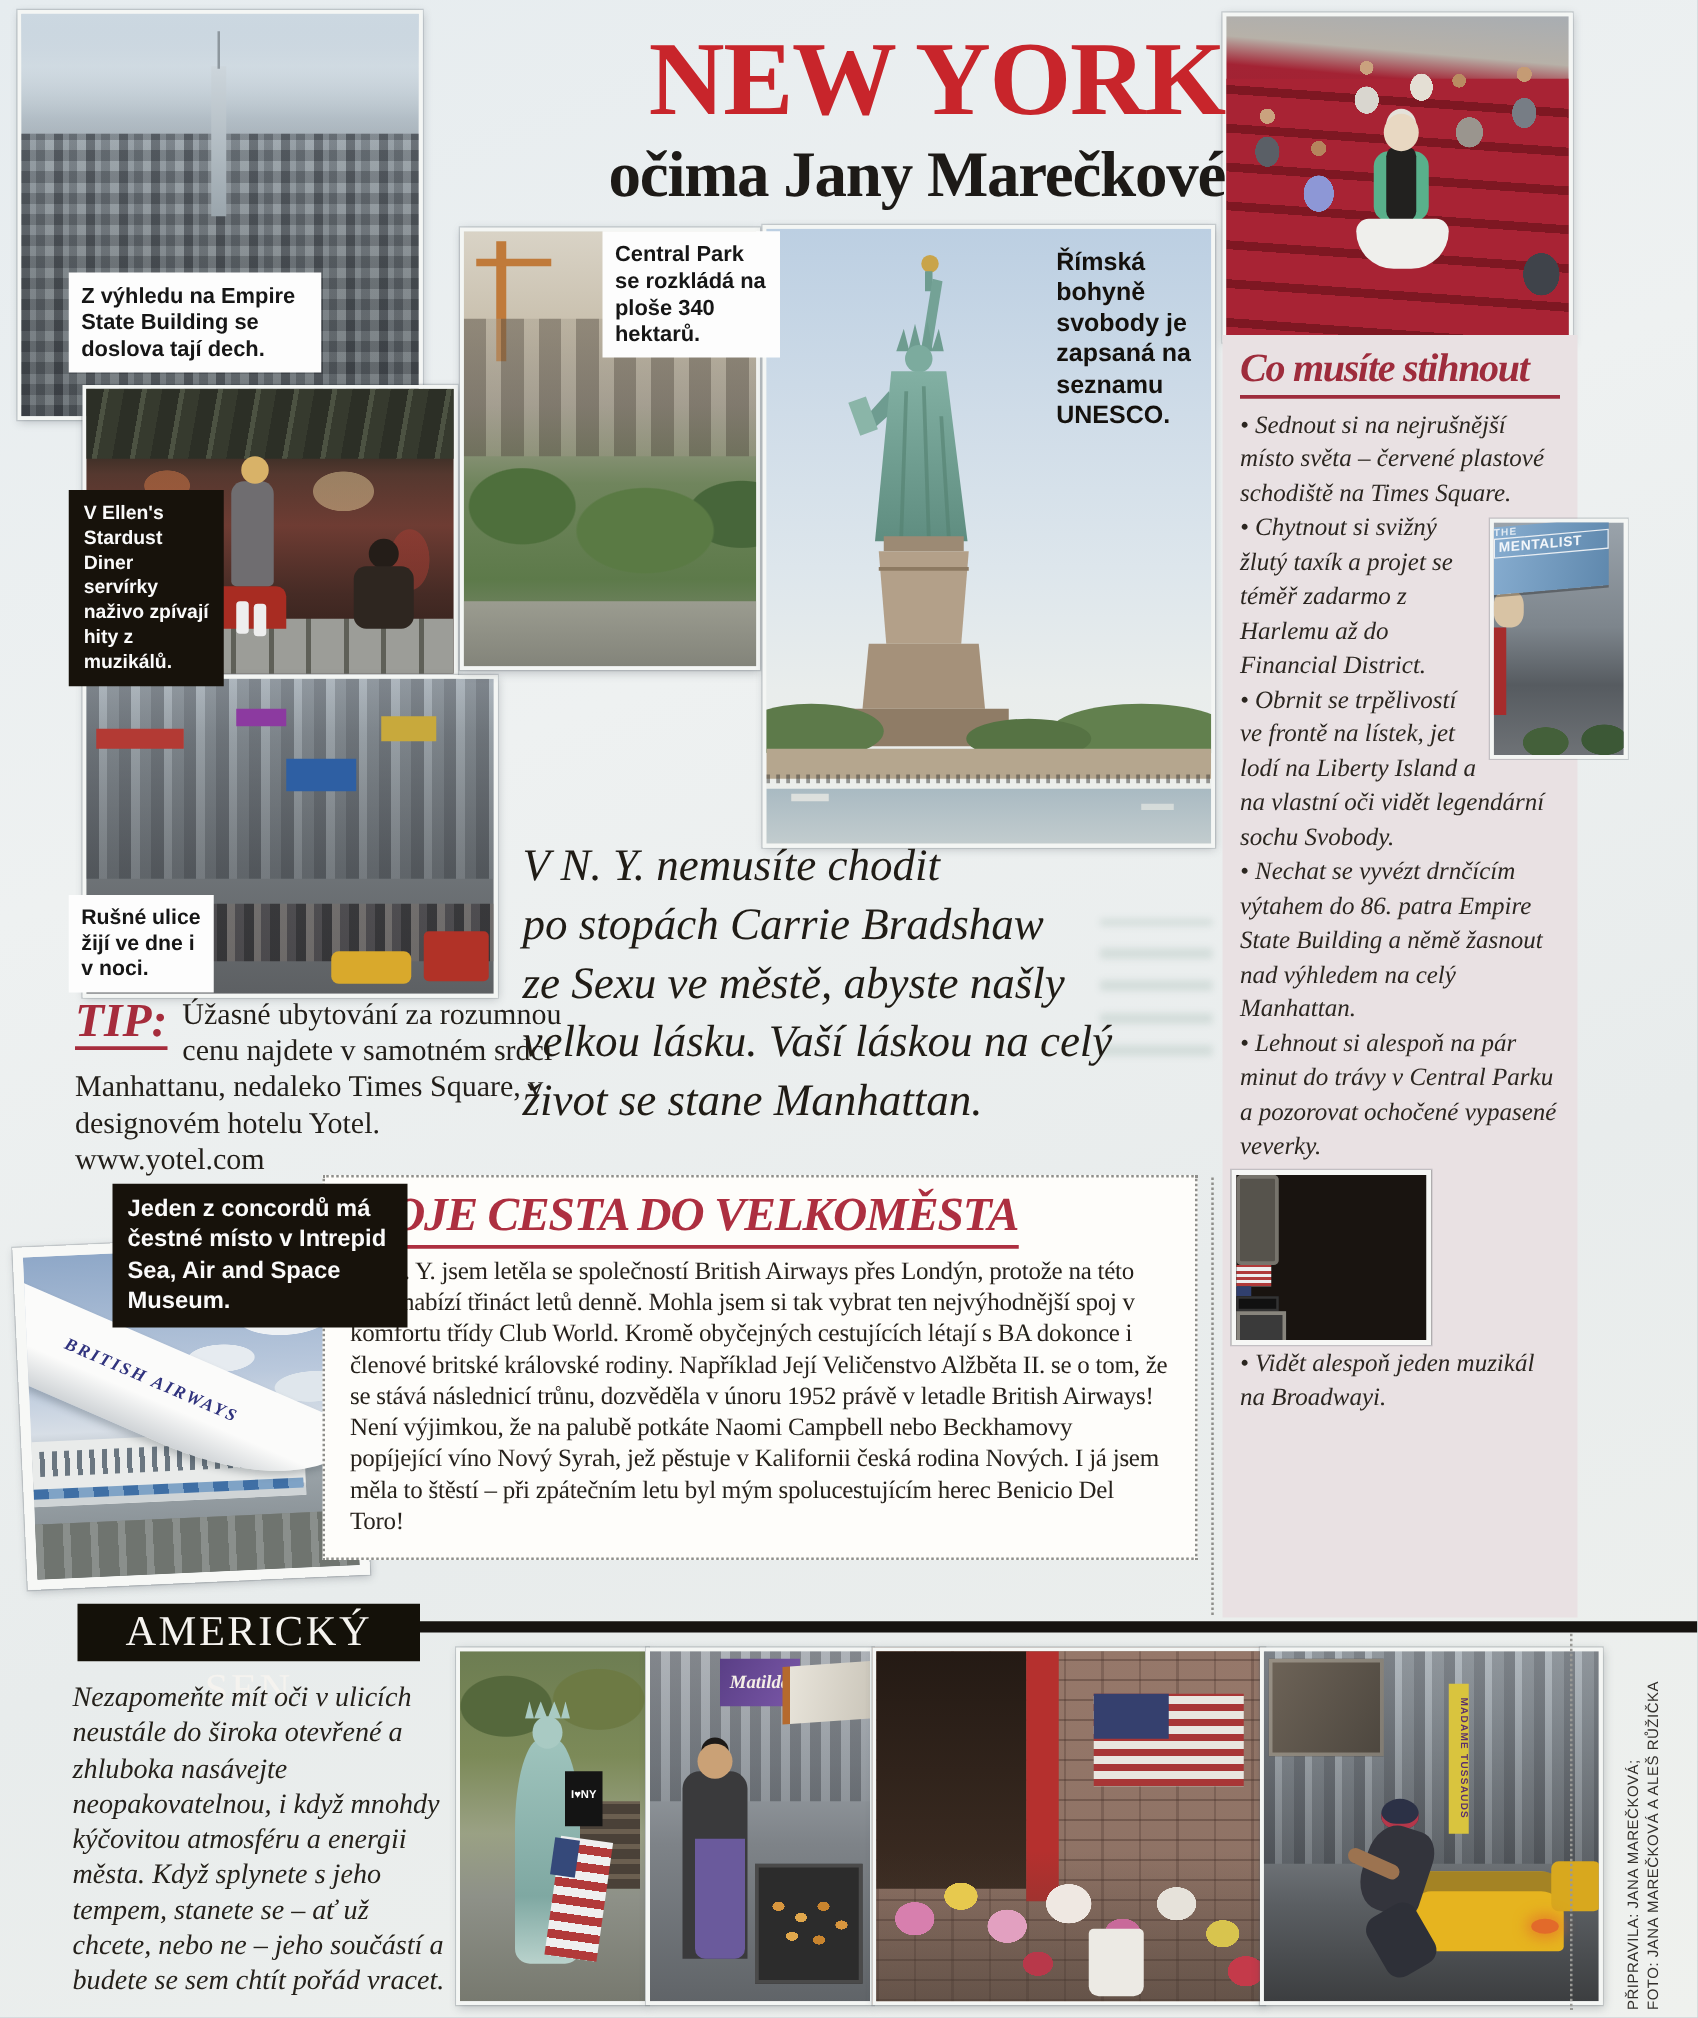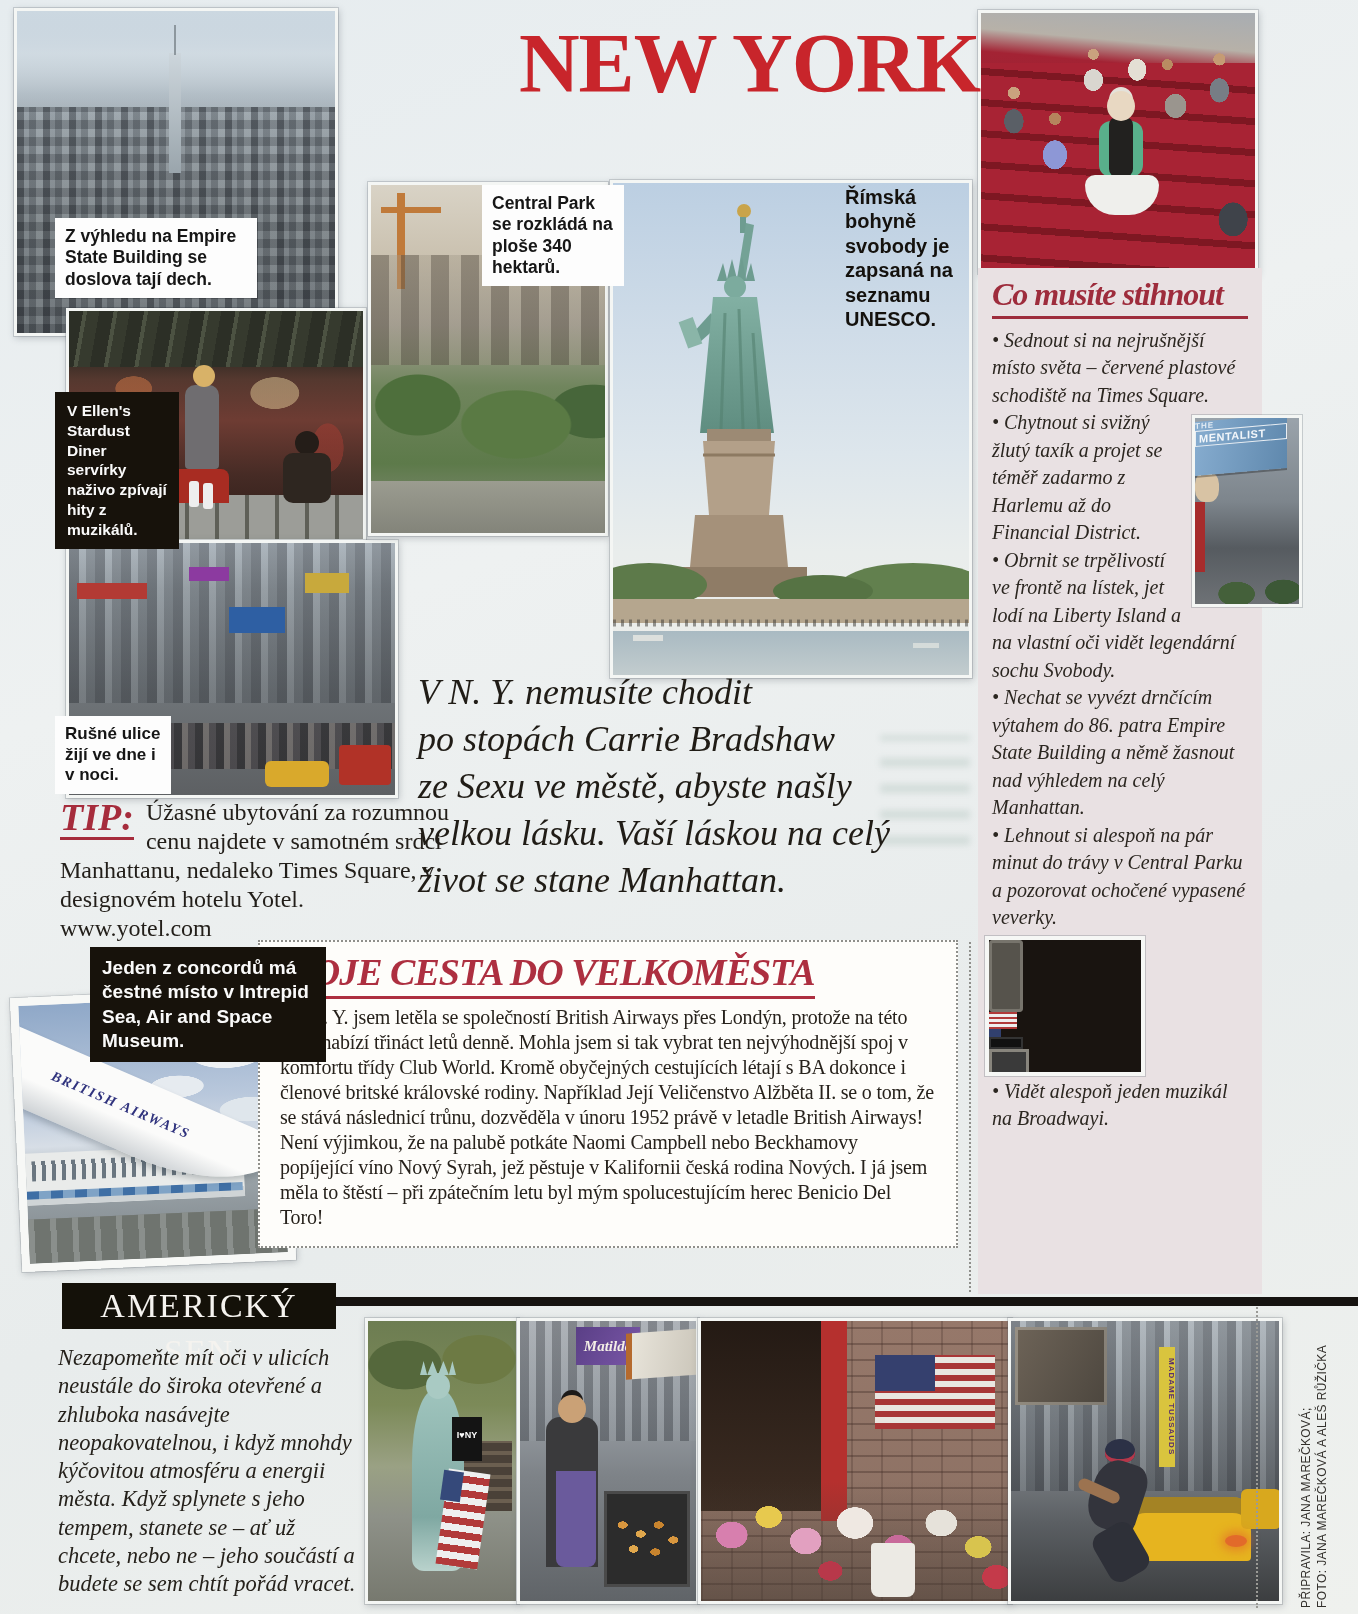--- a/index.html
+++ b/index.html
@@ -104,21 +104,21 @@
   .cp-trees{left:0;top:168px;right:0;height:130px;background:
     radial-gradient(70px 50px at 20% 40%, #4e6f3c 0 60%, transparent 62%),
     radial-gradient(90px 56px at 62% 55%, #5a7a44 0 60%, transparent 62%),
     radial-gradient(70px 44px at 95% 45%, #47663a 0 60%, transparent 62%);}
   .cp-path{left:0;bottom:0;right:0;height:52px;background:linear-gradient(180deg,#9b9c90,#83847a);}
   .cap-centralpark{left:482px;top:185px;width:122px;z-index:6;}
 
   
   .p-statue{left:610px;top:180px;width:356px;height:492px;
     background:linear-gradient(180deg,#bccfe2 0%,#cfdcE8 30%,#dde6ec 55%,#e9edec 75%,#edeeea 100%);}
-  .cap-statue{left:845px;top:185px;width:124px;z-index:6;color:#14110d;
+  .cap-statue{left:845px;top:198px;width:124px;z-index:6;color:#14110d;
     font:bold 20px/1.22 "Liberation Sans",sans-serif;}
 
   
   .quote{left:418px;top:669px;width:564px;text-align:left;z-index:3;
     font:italic 36px/47px "Liberation Serif",serif;color:#201c16;}
 
   
   .journey{left:258px;top:940px;width:700px;height:308px;box-sizing:border-box;
     background:#fefdfa;border:2px dotted #8f8f8b;padding:10px 20px 12px;z-index:3;}
   .journey-head{font:italic bold 38px/1.1 "Liberation Serif",serif;color:#ad2f40;letter-spacing:-1px;
@@ -271,20 +271,21 @@
   .vdots1{left:969px;top:942px;height:350px;border-left:2px dotted #8f8f8b;}
   .vdots2{left:1256px;top:1300px;height:308px;border-left:2px dotted #9a9a96;}
 </style>
 </head>
 <body>
 
 <div class="page">
 
   <div class="abs title-wrap">
     <div class="title-main">NEW YORK</div>
+    <div class="title-sub">očima Jany Marečkové</div>
   </div>
 
   <div class="photo p-skyline">
     <div class="sky-haze"></div>
     <div class="sky-bldgs"></div>
     <div class="sky-tower"></div>
     <div class="sky-antenna"></div>
   </div>
   <div class="capw" style="left:55px;top:218px;width:182px;font-size:17.5px;">Z výhledu na Empire State Building se doslova tají dech.</div>
 

